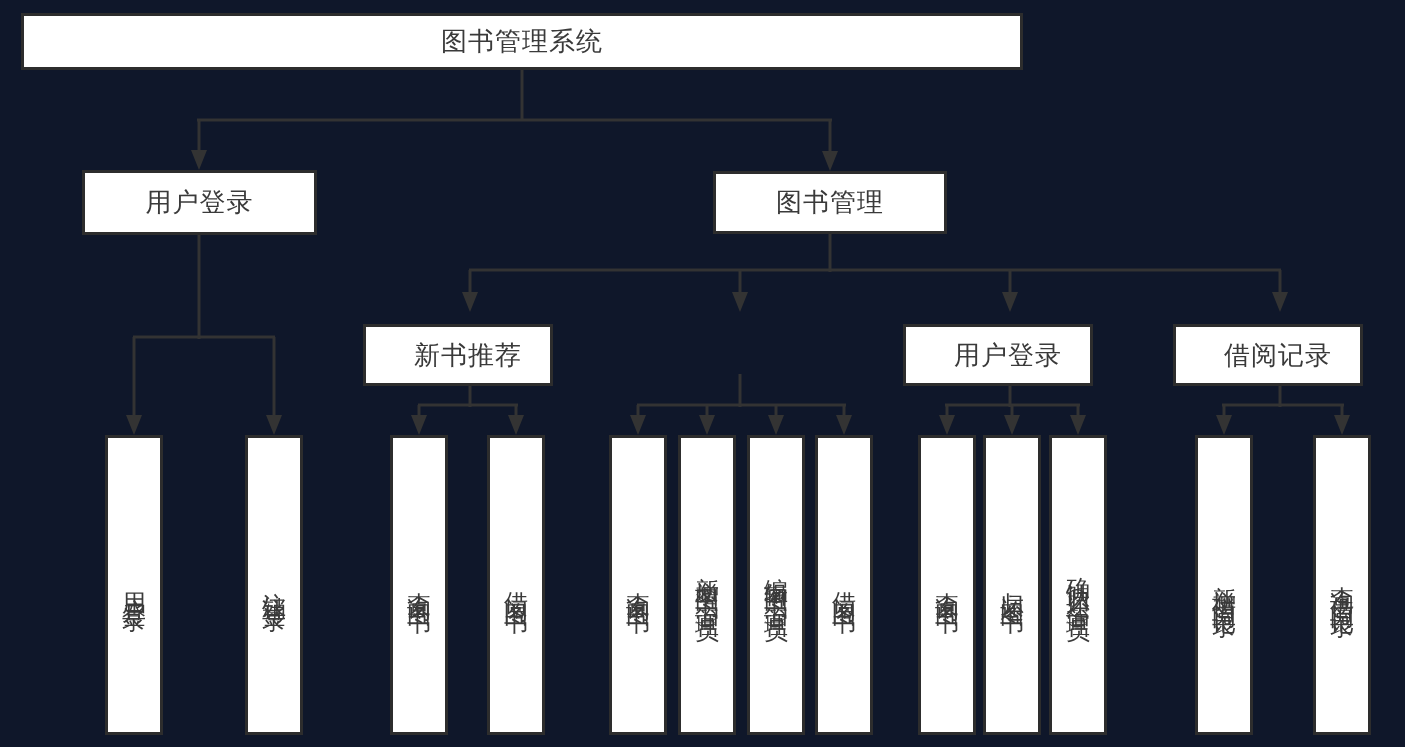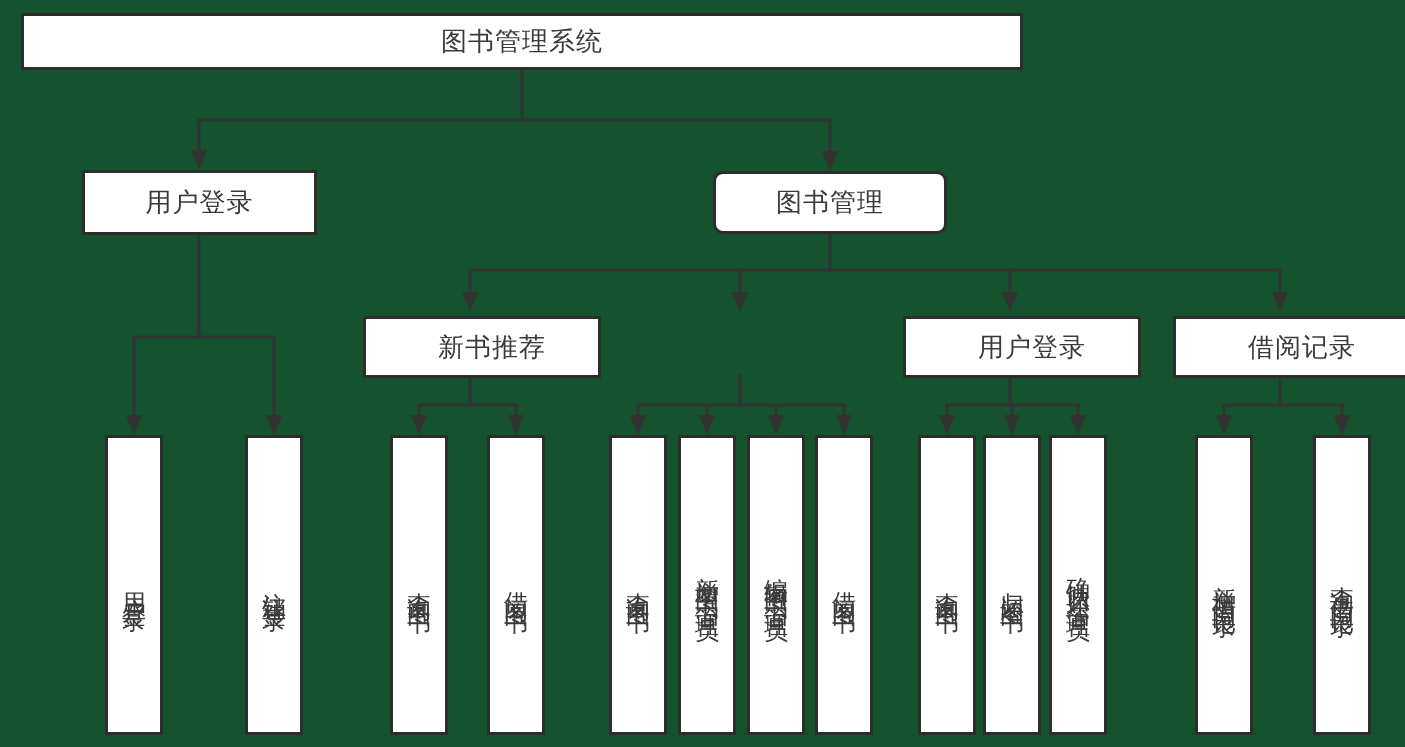--- a/index.html
+++ b/index.html
@@ -1,20 +1,20 @@
 <!DOCTYPE html>
 <html><head>
 <meta charset="utf-8">
 <style>
   html, body { margin: 0; padding: 0; background: #ffffff; }
   #canvas {
     position: relative;
     width: 1405px;
     height: 747px;
-    background: #14532d;
+    background: #0f172a;
     font-family: "Liberation Sans", sans-serif;
     overflow: hidden;
   }
   #connectors {
     position: absolute;
     left: 0; top: 0;
     width: 1405px; height: 747px;
     z-index: 1;
   }
   .node {
@@ -27,22 +27,22 @@
     justify-content: center;
     color: #3a3a3a;
     z-index: 2;
   }
   .node-h {
     font-size: 26px;
     letter-spacing: 1px;
   }
   .node-root  { left: 21px;  top: 13px;  width: 1002px; height: 57px; }
   .node-l1a   { left: 82px;  top: 170px; width: 235px;  height: 65px; }
-  .node-l1b   { left: 713px; top: 171px; width: 234px;  height: 63px; border-radius: 10px; }
-  .node-l2    { top: 316px;  width: 238px; height: 62px; padding-left: 20px; }
+  .node-l1b   { left: 713px; top: 171px; width: 234px;  height: 63px; }
+  .node-l2    { top: 324px;  width: 190px; height: 62px; padding-left: 20px; }
   .node-l2a   { left: 363px; }
   .node-l2b   { left: 633px; }
   .node-l2c   { left: 903px; }
   .node-l2d   { left: 1173px; text-align: right; }
   .leaf {
     top: 435px;
     width: 58px;
     height: 300px;
     font-size: 24px;
     letter-spacing: 6px;

